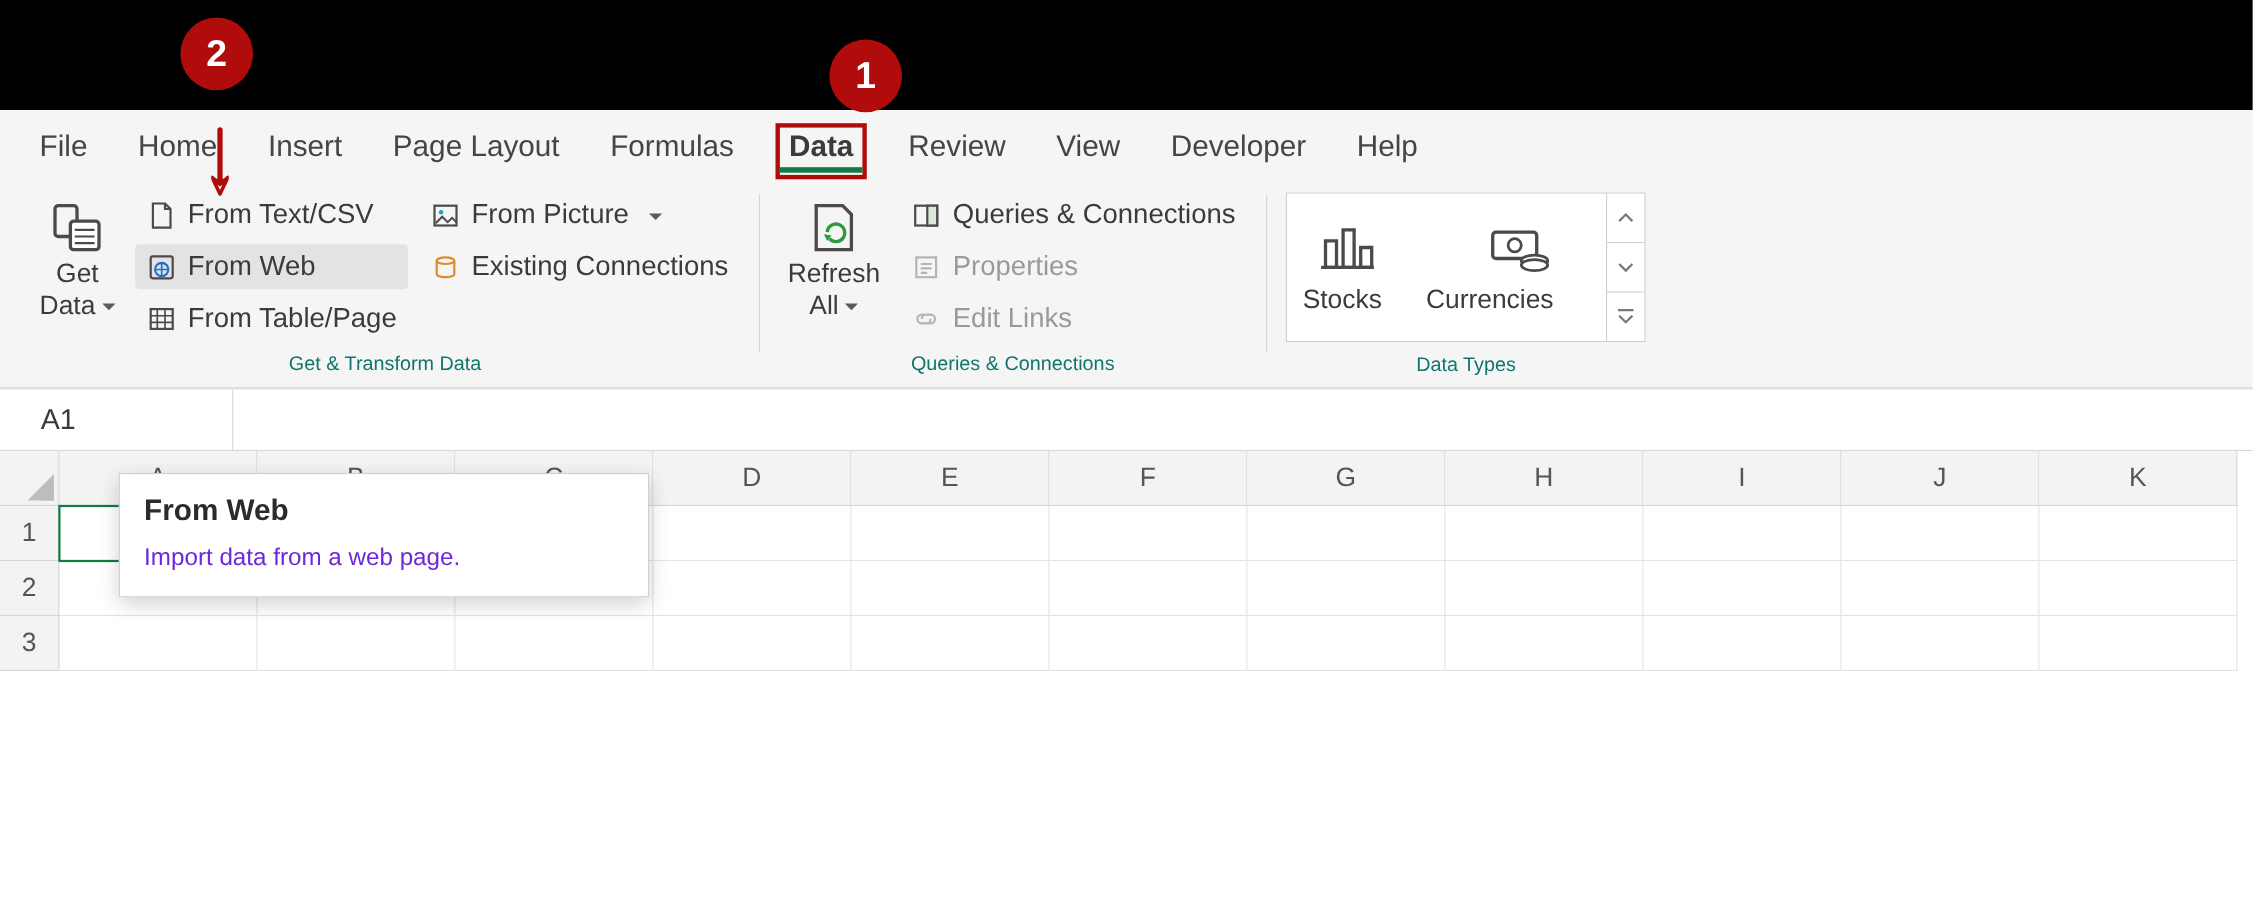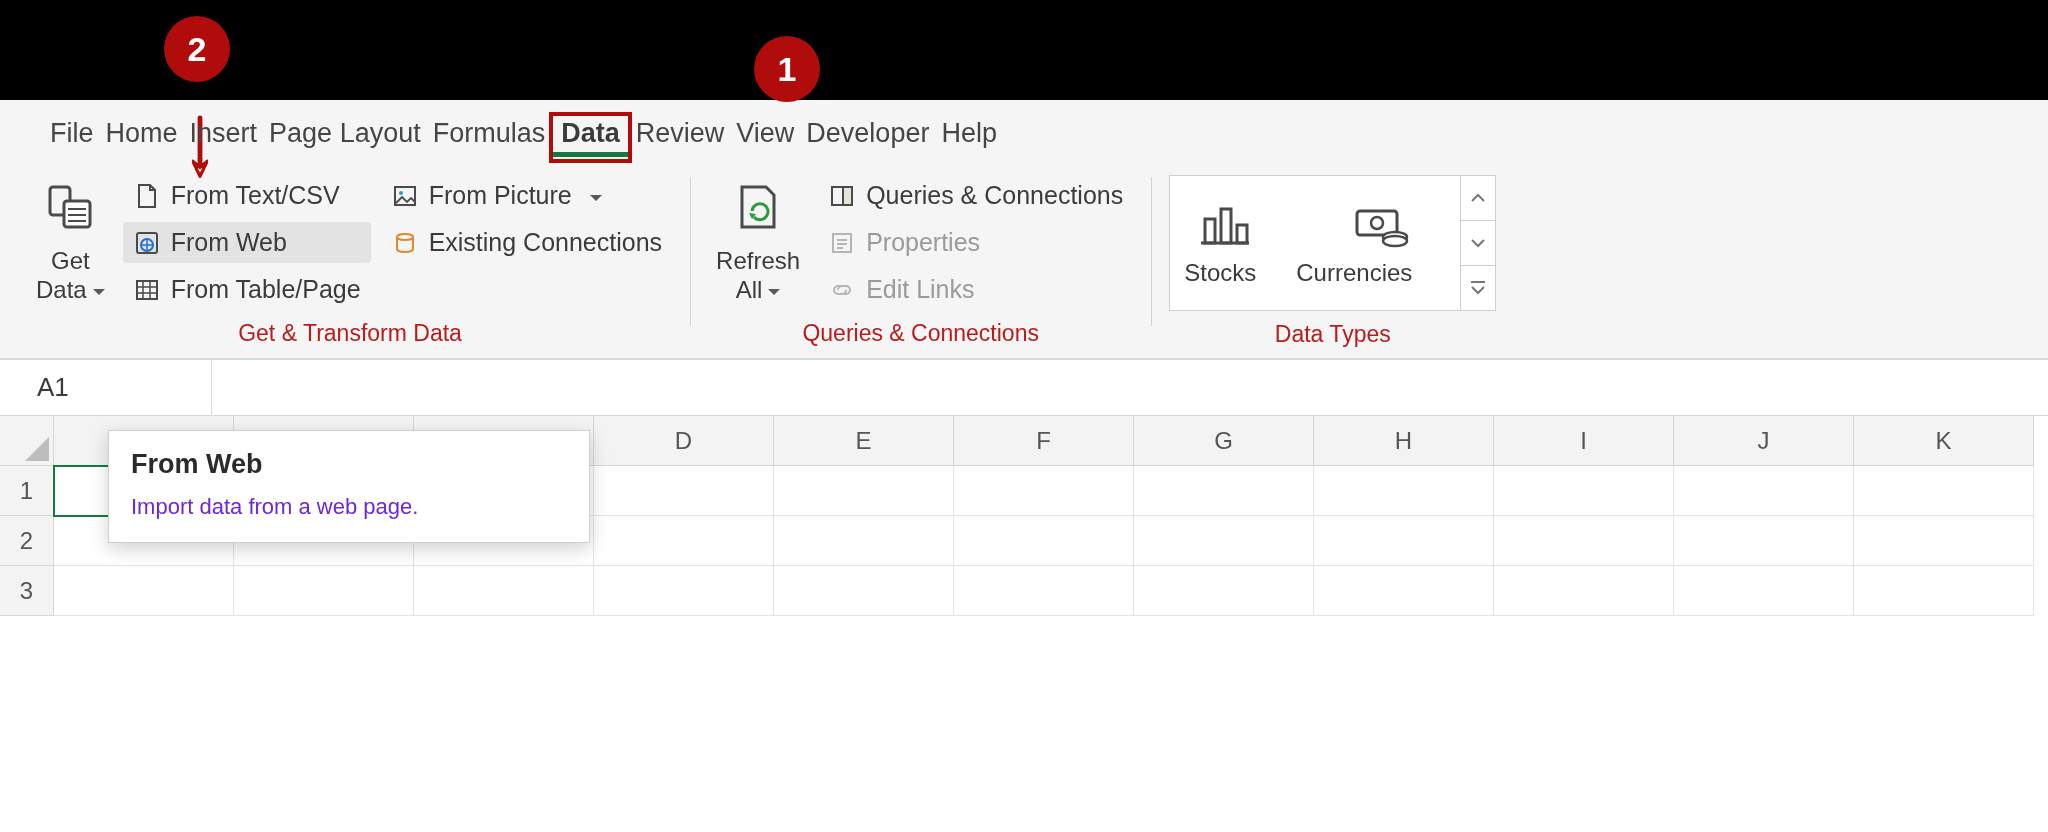--- a/index.html
+++ b/index.html
@@ -45,24 +45,24 @@
   }
 
   
   .ribbon-bar {
     background: #f5f5f5;
     border-bottom: 1px solid #d8d8d8;
   }
   .tabs {
     display: flex;
     align-items: center;
+    gap: 34px;
     padding: 14px 30px 6px 30px;
     font-size: 27px;
     color: #454545;
-    margin-left: 14px;
   }
   .tab { position: relative; padding: 6px 6px 14px 6px; line-height: 1; cursor: default; }
   .tab.active { font-weight: 600; color:#3b3b3b; }
   .tab.active::after {
     content: "";
     position: absolute;
     left: 2px; right: 2px; bottom: 4px;
     height: 5px;
     background: #107c41;
   }
@@ -91,34 +91,34 @@
     left:0; top:6px; bottom:26px;
     width:1px; background:#d2d2d2;
   }
   .group-content {
     display: flex;
     align-items: flex-start;
     gap: 10px;
     padding: 4px 4px 6px 4px;
   }
   .group-label {
-    font-size: 23px;
-    color: #b91c1c;
+    font-size: 18px;
+    color: #0f766e;
     padding: 4px 0 4px 0;
   }
 
   
   .bigbtn {
     display:flex; flex-direction:column; align-items:center; justify-content:flex-start;
     padding:4px 8px;
     font-size:24px; line-height:1.2;
     text-align:center;
   }
   .bigbtn .bigicon { width:56px; height:56px; display:flex; align-items:center; justify-content:center; }
-  .bigbtn .lbl { margin-top:12px; }
+  .bigbtn .lbl { margin-top:0; }
   .dropdown-caret::after {
     content:"";
     display:inline-block;
     margin-left:6px;
     border:6px solid transparent;
     border-top-color:#5a5a5a;
     transform:translateY(3px);
   }
 
   

